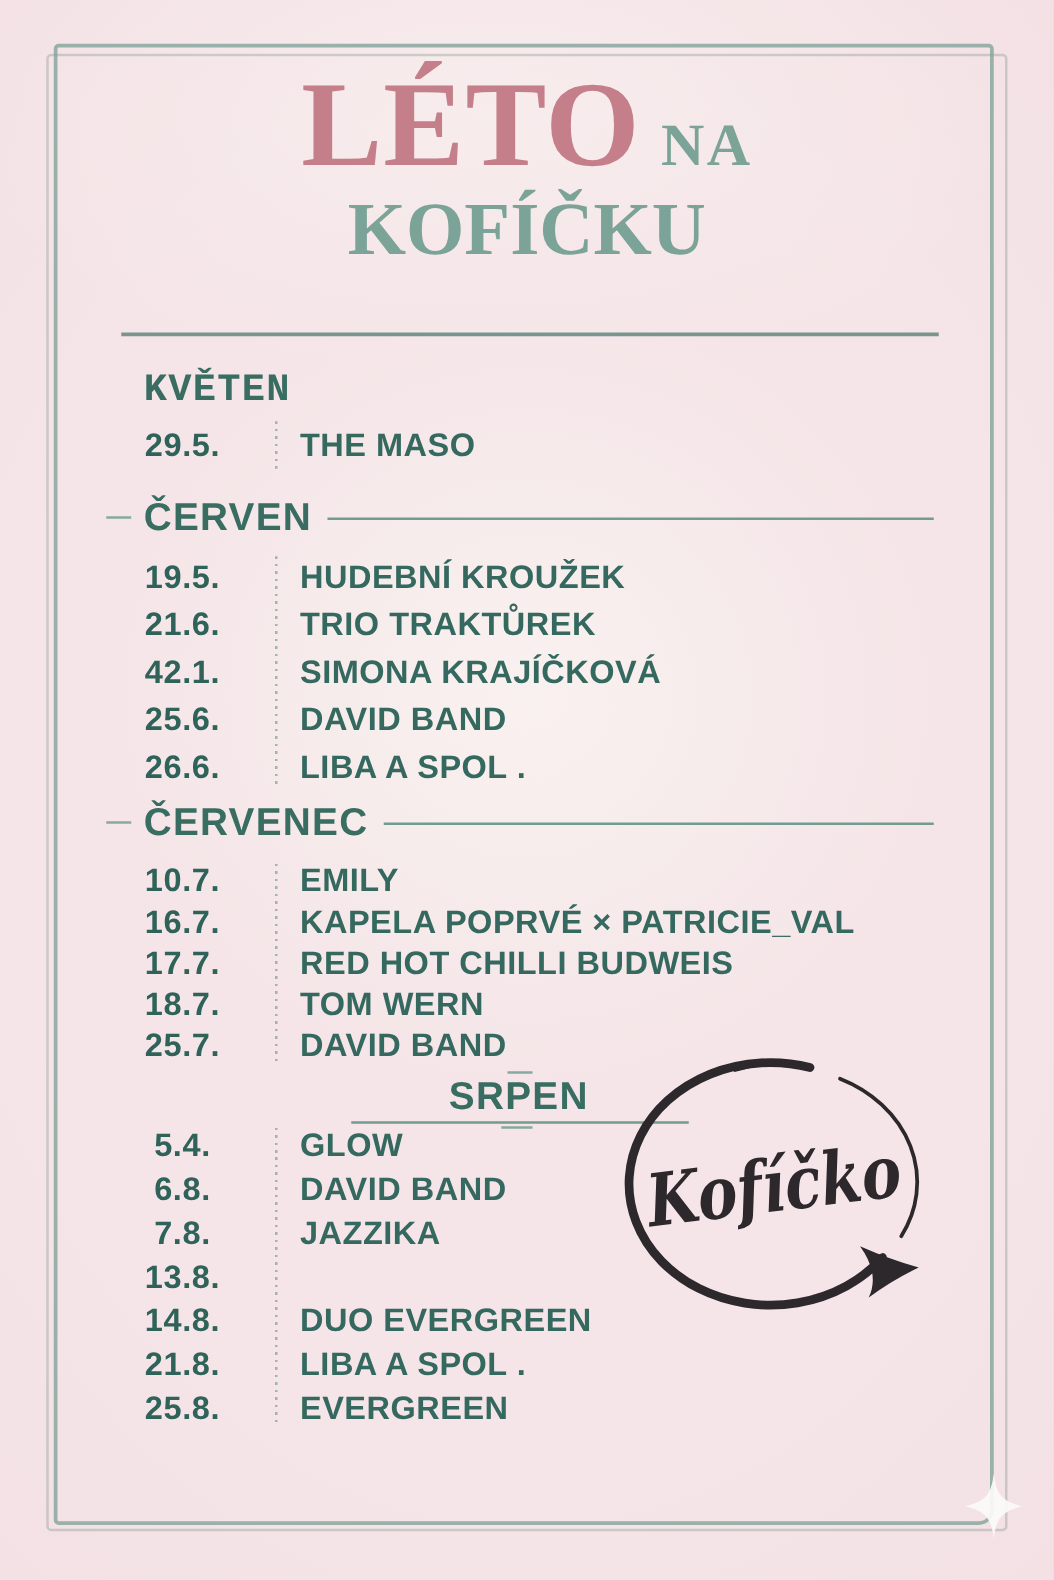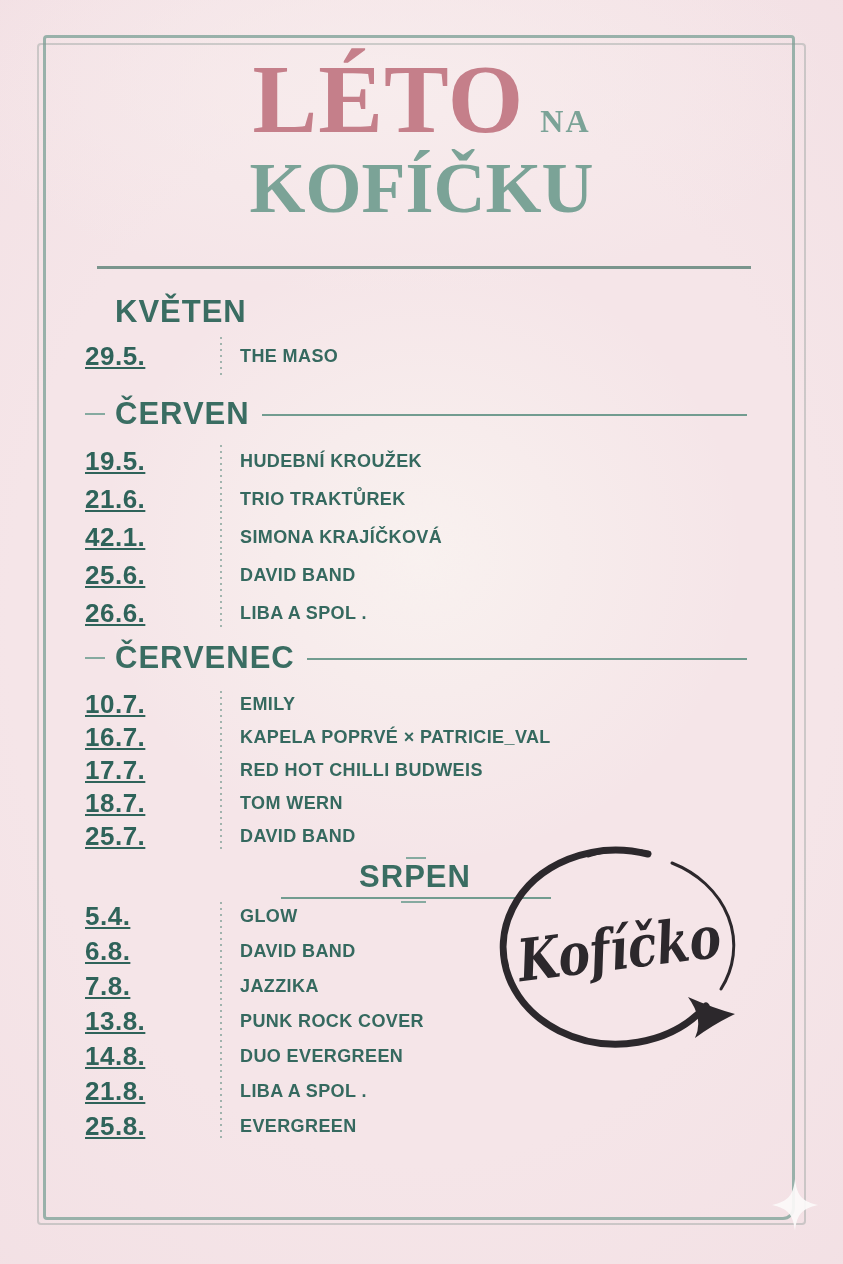--- a/index.html
+++ b/index.html
@@ -15,44 +15,44 @@
   
   .frame-outer{position:absolute;top:35px;left:43px;right:48px;bottom:44px;
     border:3px solid rgba(148,174,166,.95);border-radius:4px 4px 12px 4px;z-index:2;}
   .frame-inner{position:absolute;top:43px;left:37px;right:37px;bottom:39px;
     border:2px solid rgba(138,152,146,.38);border-radius:4px;z-index:2;}
   
   .title{position:absolute;top:44px;left:0;right:0;text-align:center;z-index:3;
     font-family:"Liberation Serif",serif;font-weight:bold;}
   .t1{font-size:97px;line-height:1.16;letter-spacing:1px;}
   .t1 .main{color:#c57f8a;}
-  .t1 .conn{font-size:32px;color:#7ba397;margin-left:16px;letter-spacing:2px;}
-  .t2{font-size:72px;line-height:.88;color:#7ba397;letter-spacing:0px;}
+  .t1 .conn{font-size:48px;color:#7ba397;margin-left:16px;letter-spacing:2px;}
+  .t2{font-size:60px;line-height:.88;color:#7ba397;letter-spacing:0px;}
   .title-divider{position:absolute;top:266px;left:97px;width:654px;height:3px;
     background:#7a958d;z-index:3;}
   
   .content{position:absolute;top:292px;left:85px;right:96px;z-index:3;color:#34685e;}
   .heading{display:flex;align-items:center;height:40px;font-size:31px;font-weight:bold;
     letter-spacing:1px;color:#3a6d62;white-space:nowrap;}
   .heading .h-name{margin:0 12px 0 10px;}
   .dash{width:20px;height:2px;background:#86aaa0;flex:0 0 auto;}
   .rule{height:2px;background:#729c90;flex:1 1 auto;margin-top:2px;}
   .rule.fixed{flex:0 0 auto;width:270px;}
   .spacer{flex:1 1 auto;}
   .end-dash{width:25px;height:2px;background:#86aaa0;flex:0 0 auto;margin-right:6px;margin-top:2px;}
-  .no-dash{padding-left:30px;}
+  .no-dash{padding-left:30px;font-family:Liberation Mono, monospace;}
   .rows{position:relative;}
   .rows .dotline{position:absolute;left:135px;top:3px;bottom:3px;width:2px;
     background:repeating-linear-gradient(to bottom, rgba(104,146,134,.6) 0 2px, transparent 2px 6px);}
   .row{display:flex;align-items:center;}
   .s0 .row{height:44px;} .s1 .row{height:38px;} .s2 .row{height:33px;} .s3 .row{height:35px;}
   .s0{margin-top:2px;} .s1{margin-top:8px;} .s2{margin-top:10px;} .s3{margin-top:2px;}
   .mt-cerven{margin-top:16px;} .mt-cervenec{margin-top:6px;align-items:center;} .mt-srpen{margin-top:4px;flex-direction:column;}
-  .date{width:122px;text-align:left;font-size:26px;font-weight:bold;color:#2f635a;letter-spacing:.5px;text-decoration:underline;}
-  .name{margin-left:33px;font-size:18px;font-weight:bold;letter-spacing:.4px;color:#35695f;white-space:nowrap;}
+  .date{width:122px;text-align:center;font-size:26px;font-weight:bold;color:#2f635a;letter-spacing:.5px;}
+  .name{margin-left:33px;font-size:26px;font-weight:bold;letter-spacing:.4px;color:#35695f;white-space:nowrap;}
   
   .logo{position:absolute;left:492px;top:843px;width:256px;height:215px;z-index:4;}
   
   .sparkle{position:absolute;left:772px;top:1179px;width:46px;height:52px;z-index:5;}
 </style>
 </head>
 <body>
 
 <div class="poster">
 
@@ -177,21 +177,20 @@
           <span class="name">DAVID BAND</span>
         </div>
 
         <div class="row">
           <span class="date">7.8.</span>
           <span class="name">JAZZIKA</span>
         </div>
 
         <div class="row">
           <span class="date">13.8.</span>
-          <span class="name">PUNK ROCK COVER</span>
         </div>
 
         <div class="row">
           <span class="date">14.8.</span>
           <span class="name">DUO EVERGREEN</span>
         </div>
 
         <div class="row">
           <span class="date">21.8.</span>
           <span class="name">LIBA A SPOL .</span>

